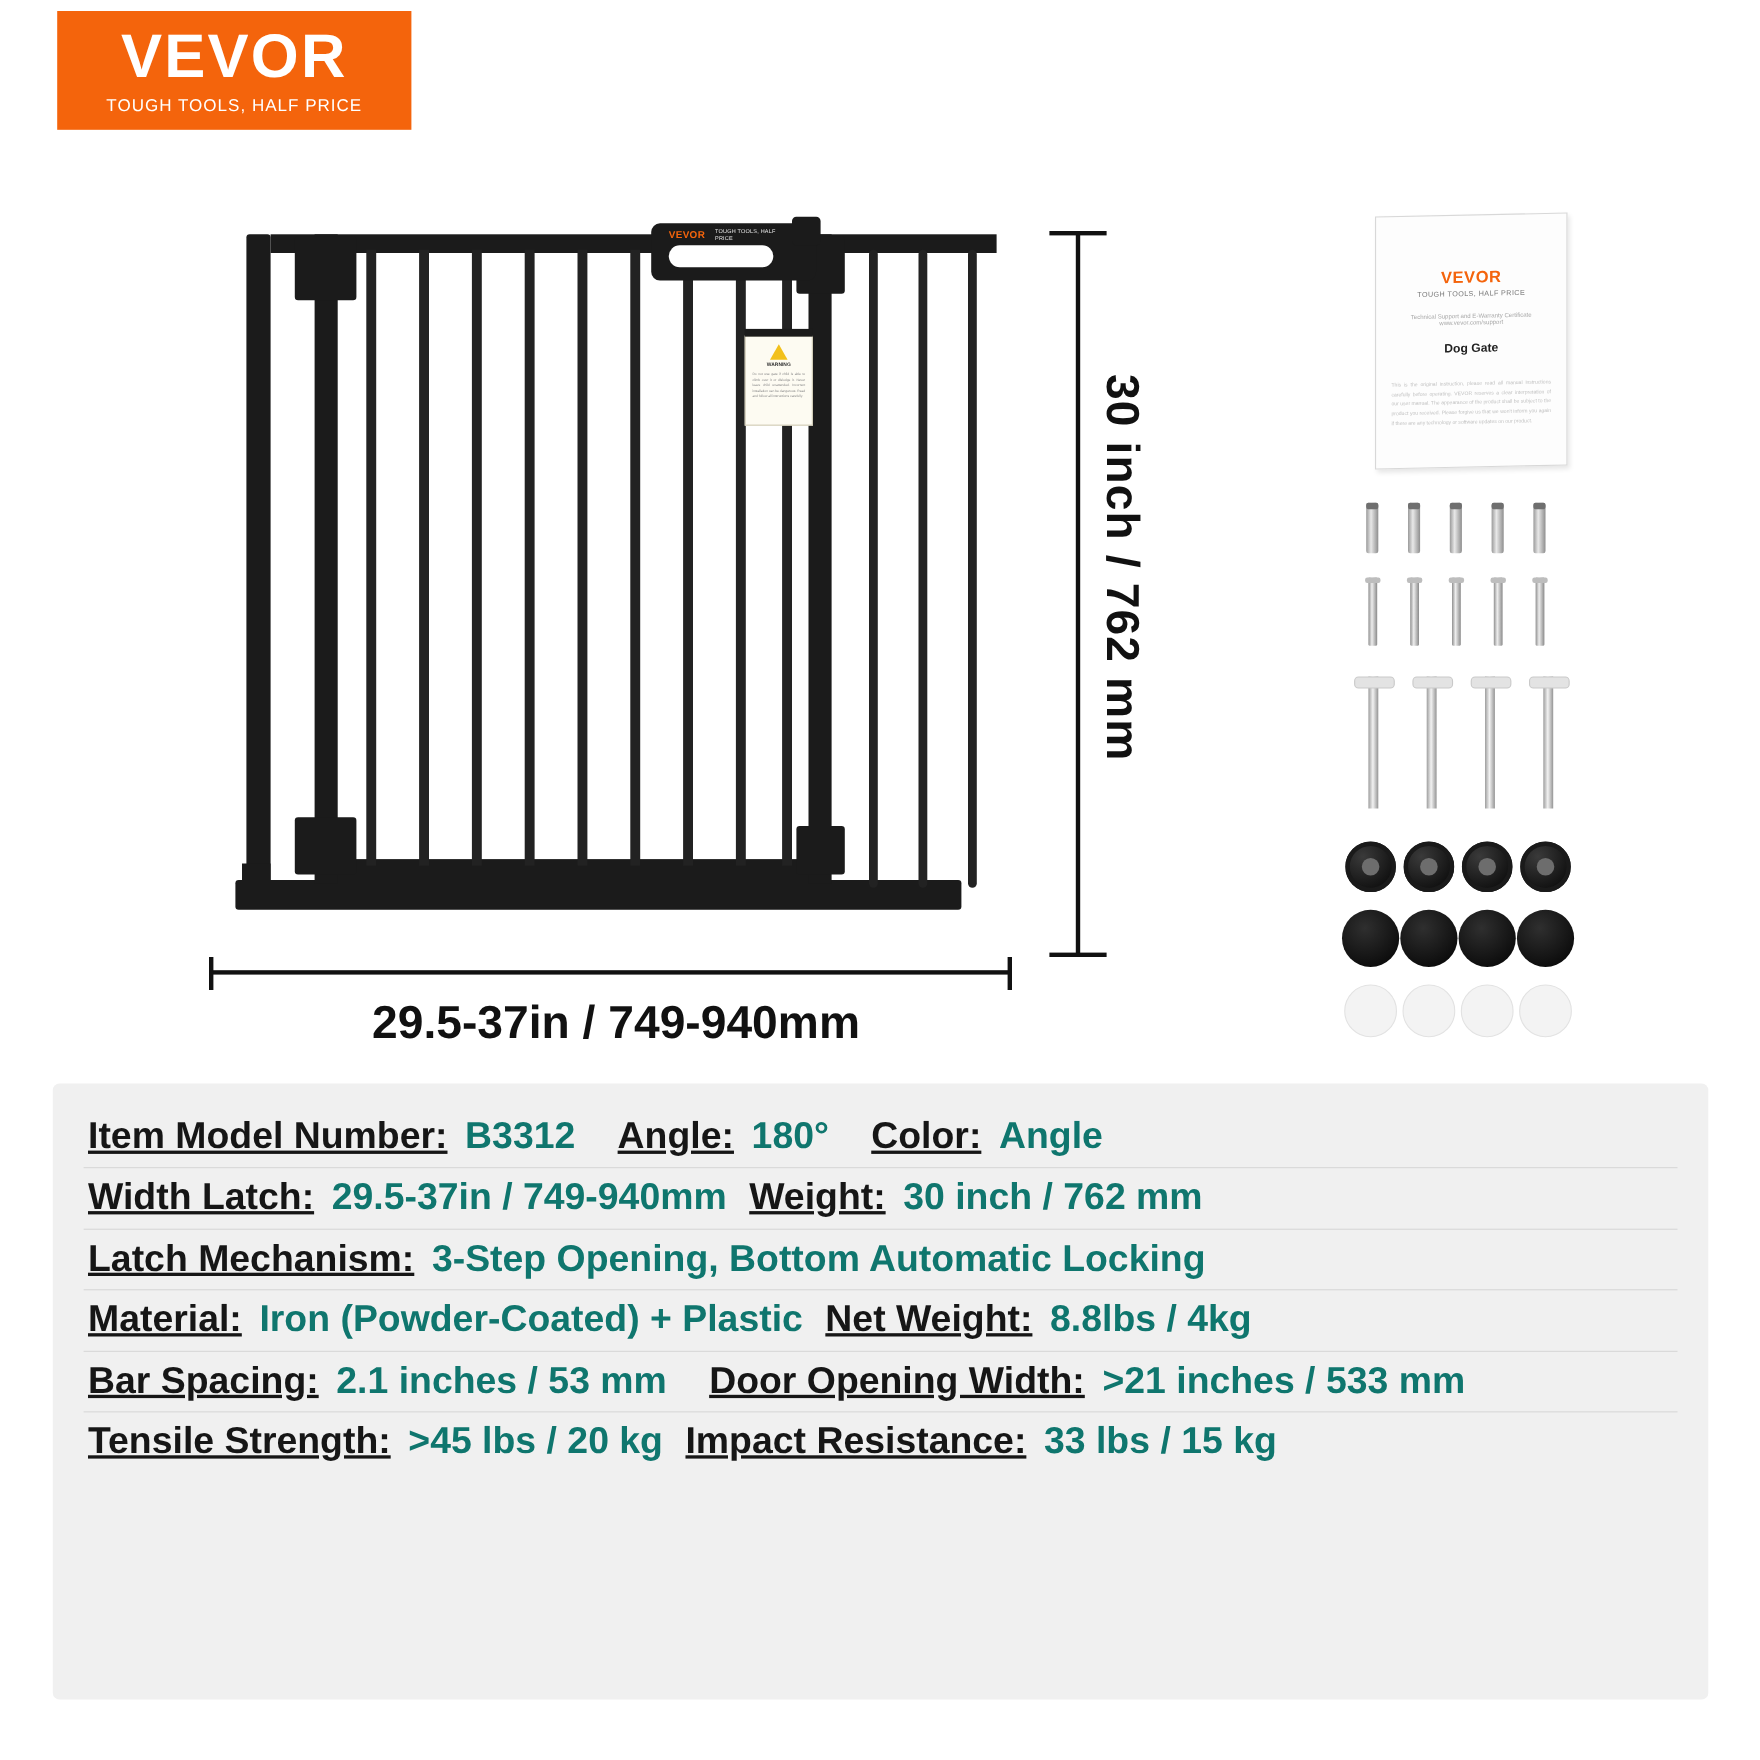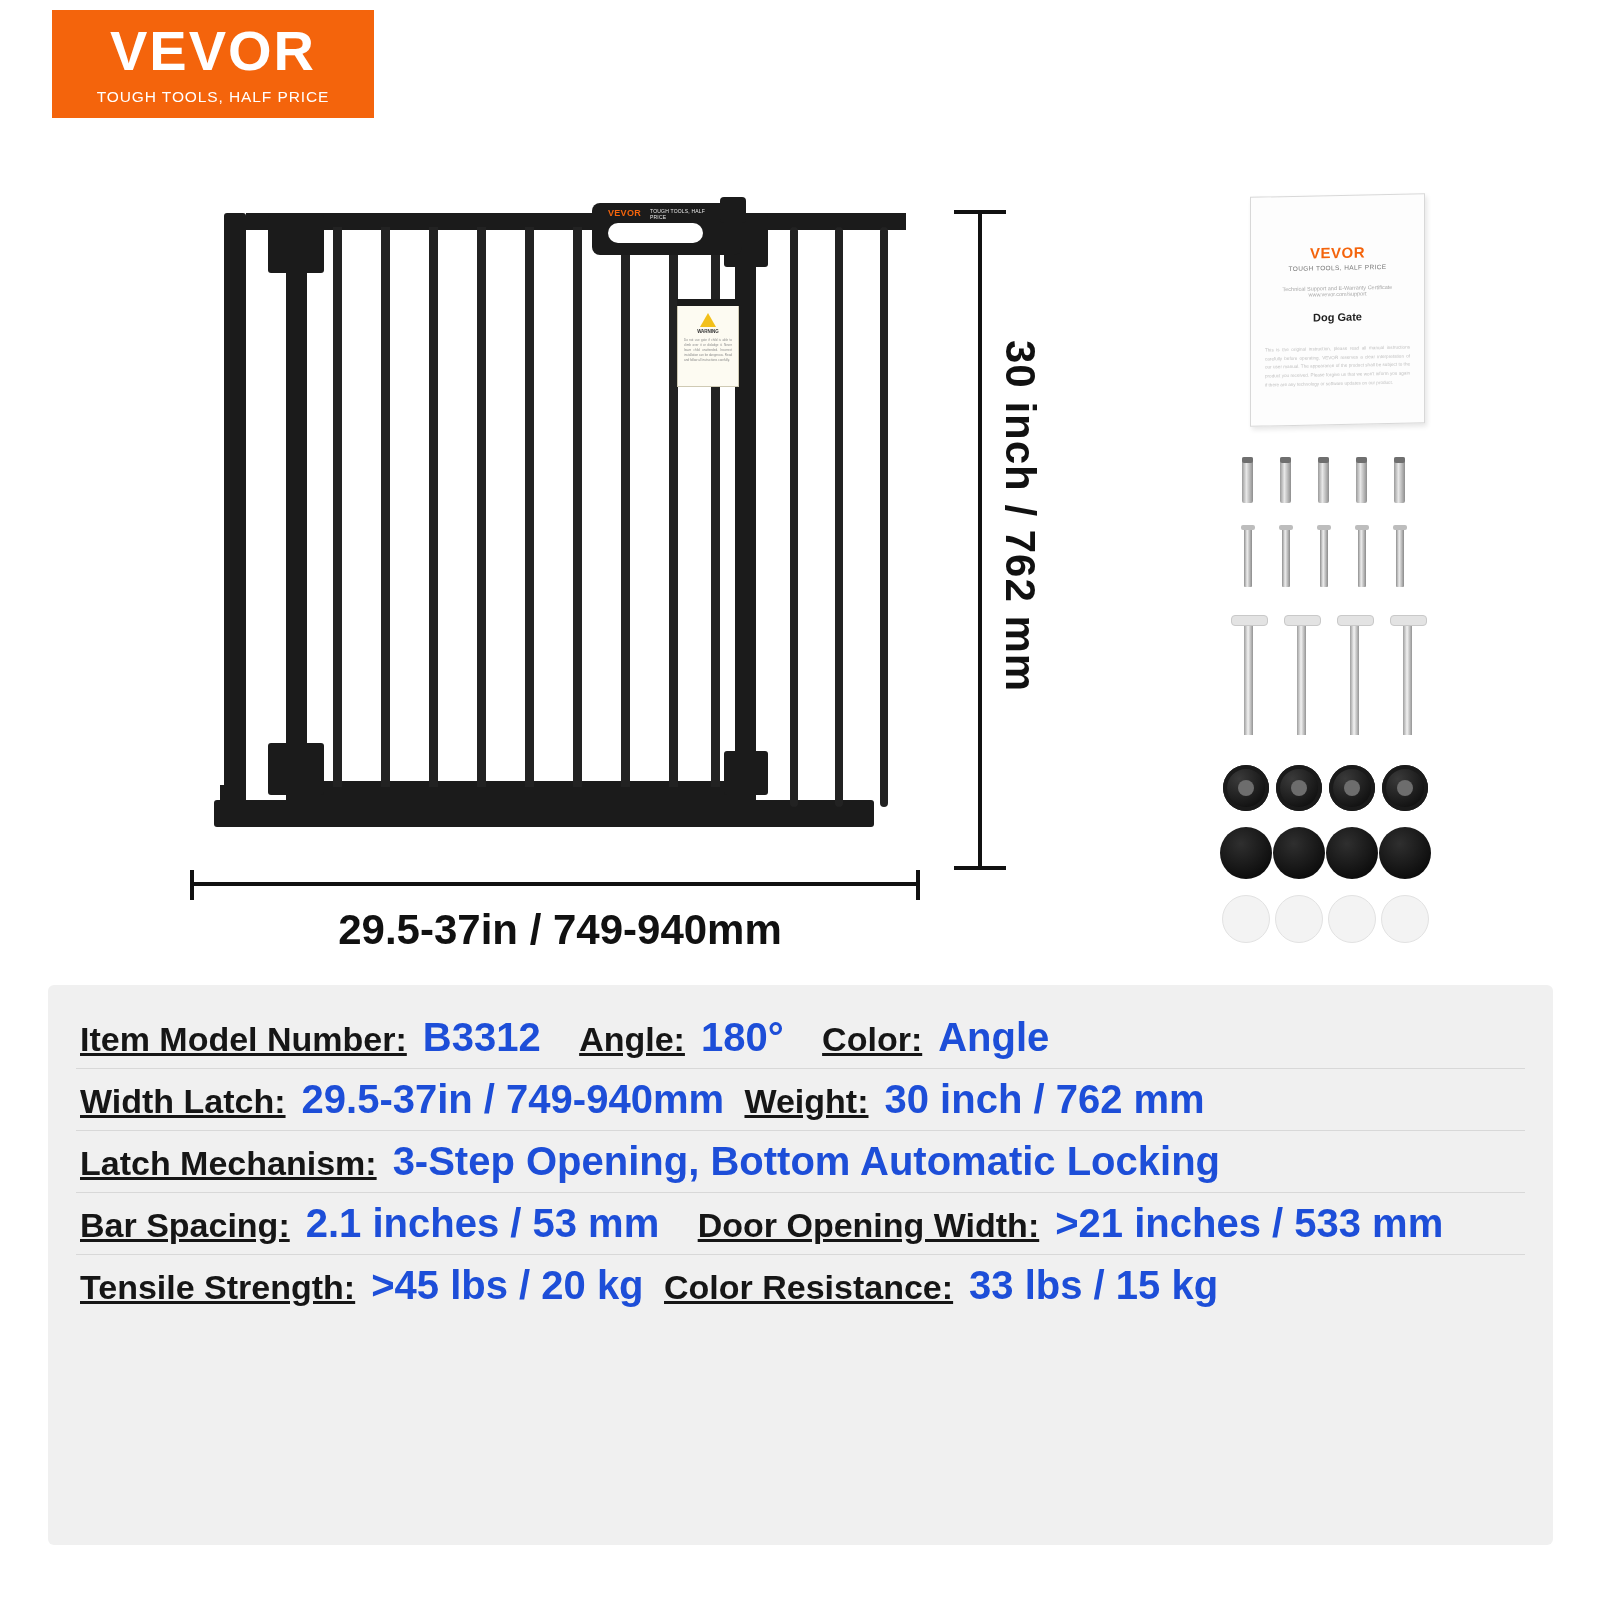--- a/index.html
+++ b/index.html
@@ -140,21 +140,21 @@
     padding:22px 28px 10px 28px;
   }
   .spec-row {
     border-bottom:1px solid #d8d8d8;
     padding:8px 4px 9px 4px;
     white-space:nowrap;
     line-height:1.1;
   }
   .spec-row:last-child { border-bottom:none; }
   .k { color:#161616; font-size:34px; font-weight:bold;text-decoration:underline; }
-  .v { color:#1d4ed8; font-size:40px; font-weight:bold; }
+  .v { color:#0f766e; font-size:34px; font-weight:bold; }
   .sp { display:inline-block; width:34px; }
   .sp-sm { display:inline-block; width:16px; }
 </style>
 </head>
 <body>
 
 <div id="brand">
   <div class="word">VEVOR</div>
   <div class="tag">TOUGH TOOLS, HALF PRICE</div>
 </div>
@@ -279,25 +279,29 @@
 
   <div class="spec-row">
     <span class="k">Width Latch:</span><span class="sp-sm"></span><span class="v">29.5-37in / 749-940mm</span><span class="sp-sm"></span>
     <span class="k">Weight:</span><span class="sp-sm"></span><span class="v">30 inch / 762 mm</span>
   </div>
 
   <div class="spec-row">
     <span class="k">Latch Mechanism:</span><span class="sp-sm"></span><span class="v">3-Step Opening, Bottom Automatic Locking</span>
   </div>
 
+  <div class="spec-row">
+    <span class="k">Material:</span><span class="sp-sm"></span><span class="v">Iron (Powder-Coated) + Plastic</span><span class="sp-sm"></span>
+    <span class="k">Net Weight:</span><span class="sp-sm"></span><span class="v">8.8lbs / 4kg</span>
+  </div>
 
 
   <div class="spec-row">
     <span class="k">Bar Spacing:</span><span class="sp-sm"></span><span class="v">2.1 inches / 53 mm</span><span class="sp"></span>
     <span class="k">Door Opening Width:</span><span class="sp-sm"></span><span class="v">&gt;21 inches / 533 mm</span>
   </div>
 
   <div class="spec-row">
     <span class="k">Tensile Strength:</span><span class="sp-sm"></span><span class="v">&gt;45 lbs / 20 kg</span><span class="sp-sm"></span>
-    <span class="k">Color Resistance:</span><span class="sp-sm"></span><span class="v">33 lbs / 15 kg</span>
+    <span class="k">Impact Resistance:</span><span class="sp-sm"></span><span class="v">33 lbs / 15 kg</span>
   </div>
 
 </div>
 
 </body></html>

